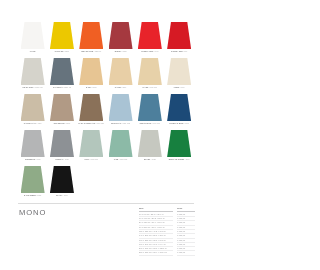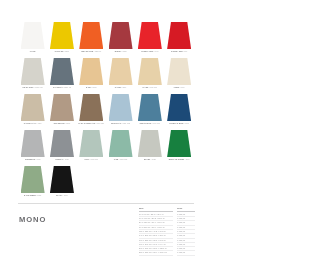--- a/index.html
+++ b/index.html
@@ -62,25 +62,25 @@
     position: absolute;
     left: 18px;
     top: 203px;
     width: 176px;
     height: 0;
     border-top: 0.4px solid #dcdcdc;
   }
   #mono-title {
     position: absolute;
     left: 19px;
-    top: 215px;
+    top: 208px;
     font-size: 7.6px;
     letter-spacing: 0.9px;
     color: #6d6d70;
-    font-weight: 700;
+    font-weight: 400;
   }
 
   
   #spec-table {
     position: absolute;
     left: 139px;
     top: 207px;
     width: 56px;
     display: flex;
     gap: 4px;

